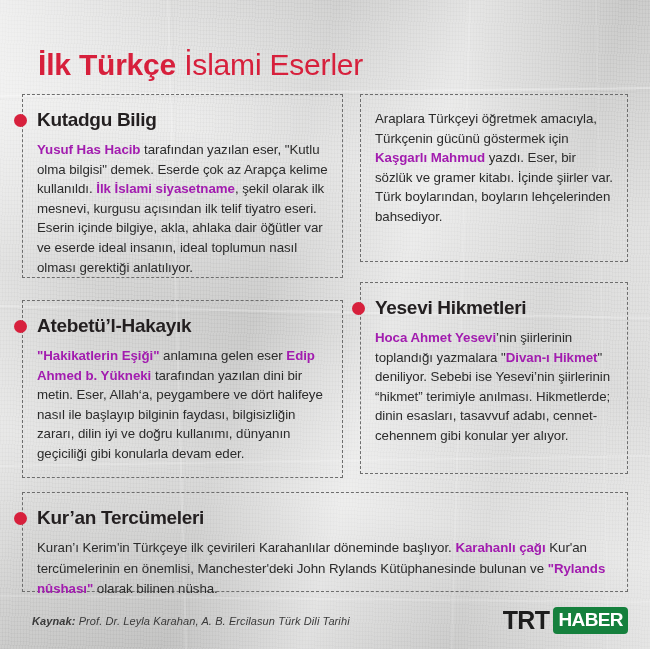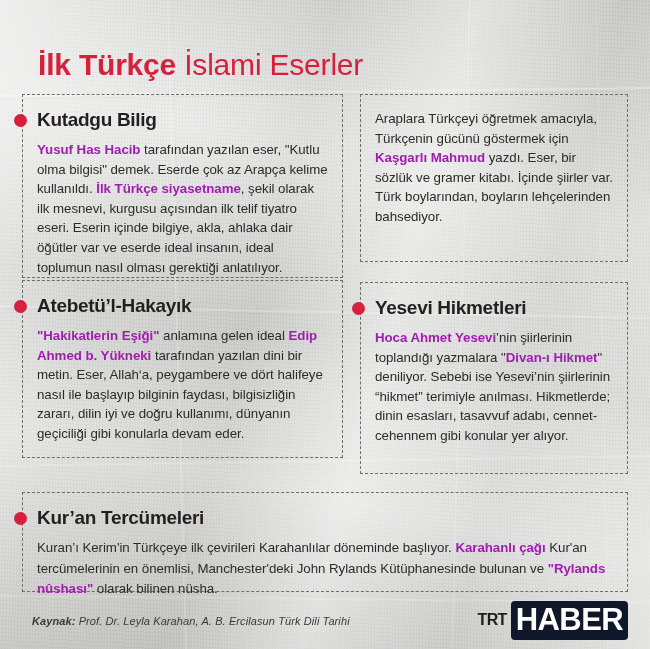--- a/index.html
+++ b/index.html
@@ -96,21 +96,21 @@
     margin: 0;
     font-size: 13.3px;
     line-height: 19.6px;
     color: #2b2b2b;
     letter-spacing: -0.05px;
   }
   .card-body b { font-weight: 700; color: #a21caf; }
 
   #card-kutadgu-bilig   { left: 22px;  top: 94px;  width: 321px; height: 184px; }
   #card-divanu-lugatit  { left: 360px; top: 94px;  width: 268px; height: 168px; }
-  #card-atebetul        { left: 22px;  top: 280px; width: 321px; height: 178px; }
+  #card-atebetul        { left: 22px;  top: 300px; width: 321px; height: 178px; }
   #card-yesevi          { left: 360px; top: 282px; width: 268px; height: 192px; }
   #card-kuran           { left: 22px;  top: 492px; width: 606px; height: 100px; }
 
   #card-kuran .card-body { font-size: 13.3px; line-height: 20.5px; }
 
   
   #footer {
     position: absolute;
     left: 22px;
     right: 22px;
@@ -130,32 +130,32 @@
 
   #trt-haber-logo {
     position: absolute;
     right: 0px;
     top: 0px;
     display: flex;
     align-items: center;
     height: 28px;
   }
   #trt-wordmark {
-    font-size: 16px;
+    font-size: 25px;
     font-weight: 700;
     color: #1d1d1d;
     letter-spacing: -0.6px;
     line-height: 1;
     padding-right: 4px;
   }
   #haber-wordmark {
-    font-size: 31px;
+    font-size: 19px;
     font-weight: 700;
     color: #ffffff;
-    background: #0f172a;
+    background: #15803d;
     border-radius: 4px;
     letter-spacing: -0.6px;
     line-height: 1;
     padding: 3px 5px 5px 5px;
   }
 </style>
 </head>
 <body>
 
 <div id="paper-texture"></div>
@@ -178,33 +178,33 @@
   <h1 id="page-title">
     <span class="t-strong">İlk Türkçe</span>
     <span class="t-light">İslami Eserler</span>
   </h1>
 
   <section class="card" id="card-kutadgu-bilig">
     <h2 class="card-head">
       <span class="bullet-dot"></span>
       <span>Kutadgu Bilig</span>
     </h2>
-    <p class="card-body"><b>Yusuf Has Hacib</b><span> tarafından yazılan eser, "Kutlu olma bilgisi" demek. Eserde çok az Arapça kelime kullanıldı. </span><b>İlk Türkçe siyasetname</b><span>, şekil olarak ilk mesnevi, kurgusu açısından ilk telif tiyatro eseri. Eserin içinde bilgiye, akla, ahlaka dair öğütler var ve eserde ideal insanın, ideal toplumun nasıl olması gerektiği anlatılıyor.</span></p>
+    <p class="card-body"><b>Yusuf Has Hacib</b><span> tarafından yazılan eser, "Kutlu olma bilgisi" demek. Eserde çok az Arapça kelime kullanıldı. </span><b>İlk İslami siyasetname</b><span>, şekil olarak ilk mesnevi, kurgusu açısından ilk telif tiyatro eseri. Eserin içinde bilgiye, akla, ahlaka dair öğütler var ve eserde ideal insanın, ideal toplumun nasıl olması gerektiği anlatılıyor.</span></p>
   </section>
 
   <section class="card" id="card-divanu-lugatit">
     <p class="card-body"><span>Araplara Türkçeyi öğretmek amacıyla, Türkçenin gücünü göstermek için </span><b>Kaşgarlı Mahmud</b><span> yazdı. Eser, bir sözlük ve gramer kitabı. İçinde şiirler var. Türk boylarından, boyların lehçelerinden bahsediyor.</span></p>
   </section>
 
   <section class="card" id="card-atebetul">
     <h2 class="card-head">
       <span class="bullet-dot"></span>
       <span>Atebetü’l-Hakayık</span>
     </h2>
-    <p class="card-body"><b>"Hakikatlerin Eşiği"</b><span> anlamına gelen ideal </span><b>Edip Ahmed b. Yükneki</b><span> tarafından yazılan dini bir metin. Eser, Allah‘a, peygambere ve dört halifeye nasıl ile başlayıp bilginin faydası, bilgisizliğin zararı, dilin iyi ve doğru kullanımı, dünyanın geçiciliği gibi konularla devam eder.</span></p>
+    <p class="card-body"><b>"Hakikatlerin Eşiği"</b><span> anlamına gelen eser </span><b>Edip Ahmed b. Yükneki</b><span> tarafından yazılan dini bir metin. Eser, Allah‘a, peygambere ve dört halifeye nasıl ile başlayıp bilginin faydası, bilgisizliğin zararı, dilin iyi ve doğru kullanımı, dünyanın geçiciliği gibi konularla devam eder.</span></p>
   </section>
 
   <section class="card" id="card-yesevi">
     <h2 class="card-head">
       <span class="bullet-dot"></span>
       <span>Yesevi Hikmetleri</span>
     </h2>
     <p class="card-body"><b>Hoca Ahmet Yesevi</b><span>’nin şiirlerinin toplandığı yazmalara "</span><b>Divan-ı Hikmet</b><span>" deniliyor. Sebebi ise Yesevi’nin şiirlerinin “hikmet” terimiyle anılması. Hikmetlerde; dinin esasları, tasavvuf adabı, cennet-cehennem gibi konular yer alıyor.</span></p>
   </section>
 

